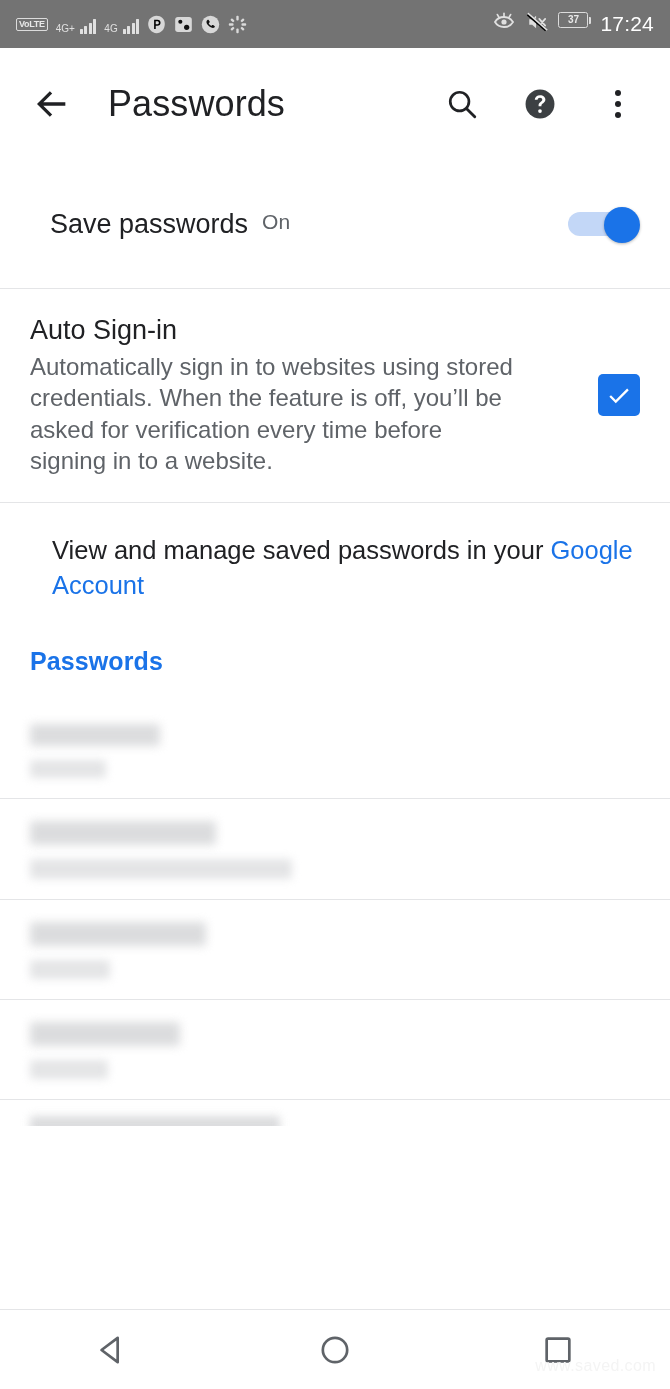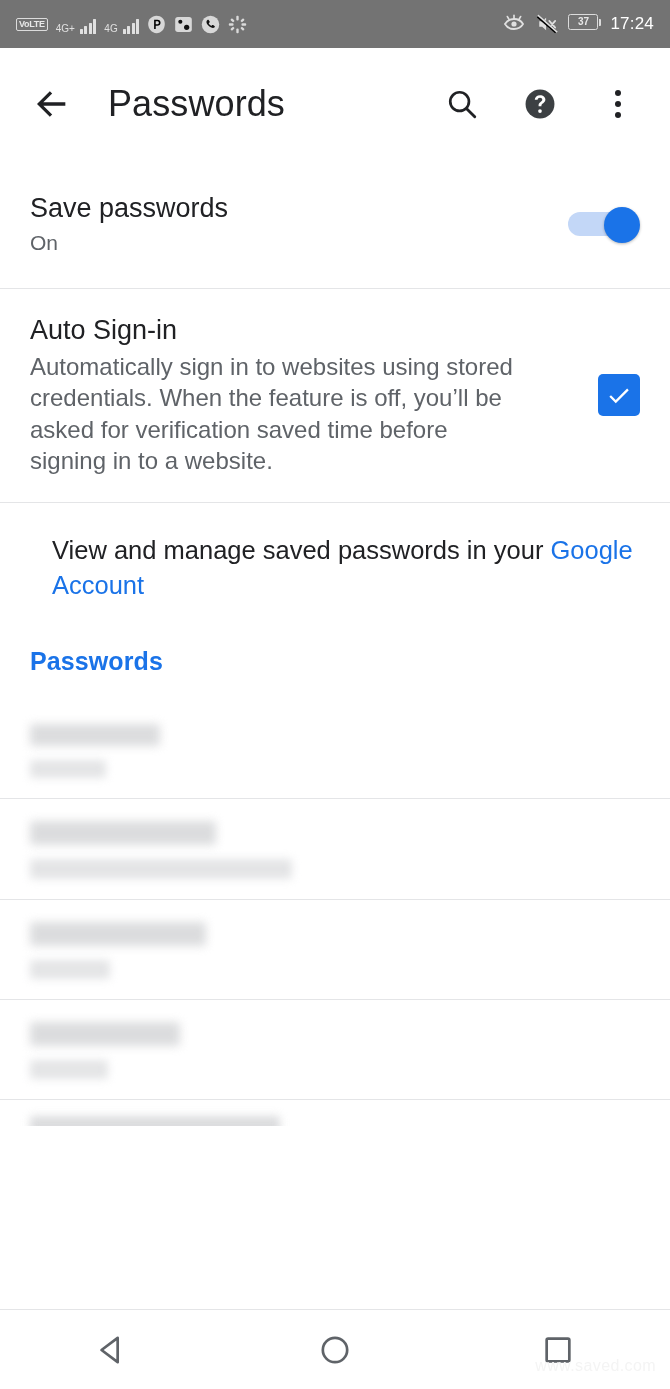--- a/index.html
+++ b/index.html
@@ -26,21 +26,21 @@
   }
   .sig{ display:flex; align-items:flex-end; gap:5px; height:20px; }
   .sig-label{ font-size:10px; line-height:1; margin-bottom:0; color:#e0e0e0;}
   .bars{ display:flex; align-items:flex-end; gap:1.5px; height:16px; }
   .bars i{ display:block; width:3px; background:#e0e0e0; border-radius:0.5px;}
   .bars i:nth-child(1){ height:5px; }
   .bars i:nth-child(2){ height:8px; }
   .bars i:nth-child(3){ height:11px; }
   .bars i:nth-child(4){ height:15px; }
   .icn{ display:inline-flex; align-items:center; justify-content:center; }
-  .clock{ font-size:17px; color:#fff; letter-spacing:0.2px; margin-left:2px;}
+  .clock{ font-size:21px; color:#fff; letter-spacing:0.2px; margin-left:2px;}
   .batt{
     position:relative; width:30px; height:16px; border:1.7px solid #dcdcdc;
     border-radius:2.5px; display:flex; align-items:center; justify-content:center;
   }
   .batt:after{
     content:""; position:absolute; right:-4px; top:4px; width:2.5px; height:7px;
     background:#dcdcdc; border-radius:0 1px 1px 0;
   }
   .batt span{ font-size:10px; font-weight:bold; color:#e8e8e8; line-height:1;}
 
@@ -60,21 +60,21 @@
   .tb-act{ width:44px; height:44px; display:flex; align-items:center;
            justify-content:center; cursor:pointer; }
   .dots{ display:flex; flex-direction:column; gap:5px; align-items:center;}
   .dots i{ width:6px; height:6px; border-radius:50%; background:#202124; display:block;}
 
   
   .divider{ height:1px; background:#e4e5e7; width:100%; }
   .row{ display:flex; align-items:flex-start; padding:0 30px; background:#fff; }
 
   .save-row{ height:128px; align-items:center; }
-  .save-texts{ display:flex; flex-direction:column; gap:6px; }
+  .save-texts{ display:flex; flex-direction:row; gap:14px;margin-left:20px; }
   .row-title{ font-size:27px; color:#202124; line-height:1.12; }
   .row-sub{ font-size:21px; color:#5f6368; line-height:1.2; }
 
   .toggle{
     margin-left:auto; position:relative; width:72px; height:34px; cursor:pointer;
   }
   .toggle .track{
     position:absolute; left:0; top:5px; width:62px; height:24px;
     border-radius:12px;
   }
@@ -257,21 +257,21 @@
         <span class="track" style="background: rgb(195, 215, 247);"></span>
         <span class="thumb" style="background: rgb(26, 115, 232);"></span>
       </div>
     </div>
 
     <div class="divider"></div>
 
     <div class="row auto-row">
       <div class="auto-texts">
         <div class="row-title">Auto Sign-in</div>
-        <div class="auto-desc">Automatically sign in to websites using stored credentials. When the feature is off, you’ll be asked for verification saved time before signing in to a website.</div>
+        <div class="auto-desc">Automatically sign in to websites using stored credentials. When the feature is off, you’ll be asked for verification every time before signing in to a website.</div>
       </div>
       <div class="cbwrap">
         <span class="checkbox" style="background: rgb(26, 115, 232);">
           <svg width="26" height="26" viewBox="0 0 24 24">
               <path d="M9 16.6 4.6 12.2l-1.5 1.5L9 19.6 21 7.6l-1.5-1.5z" fill="#fff"></path>
             </svg>
         </span>
       </div>
     </div>
 

